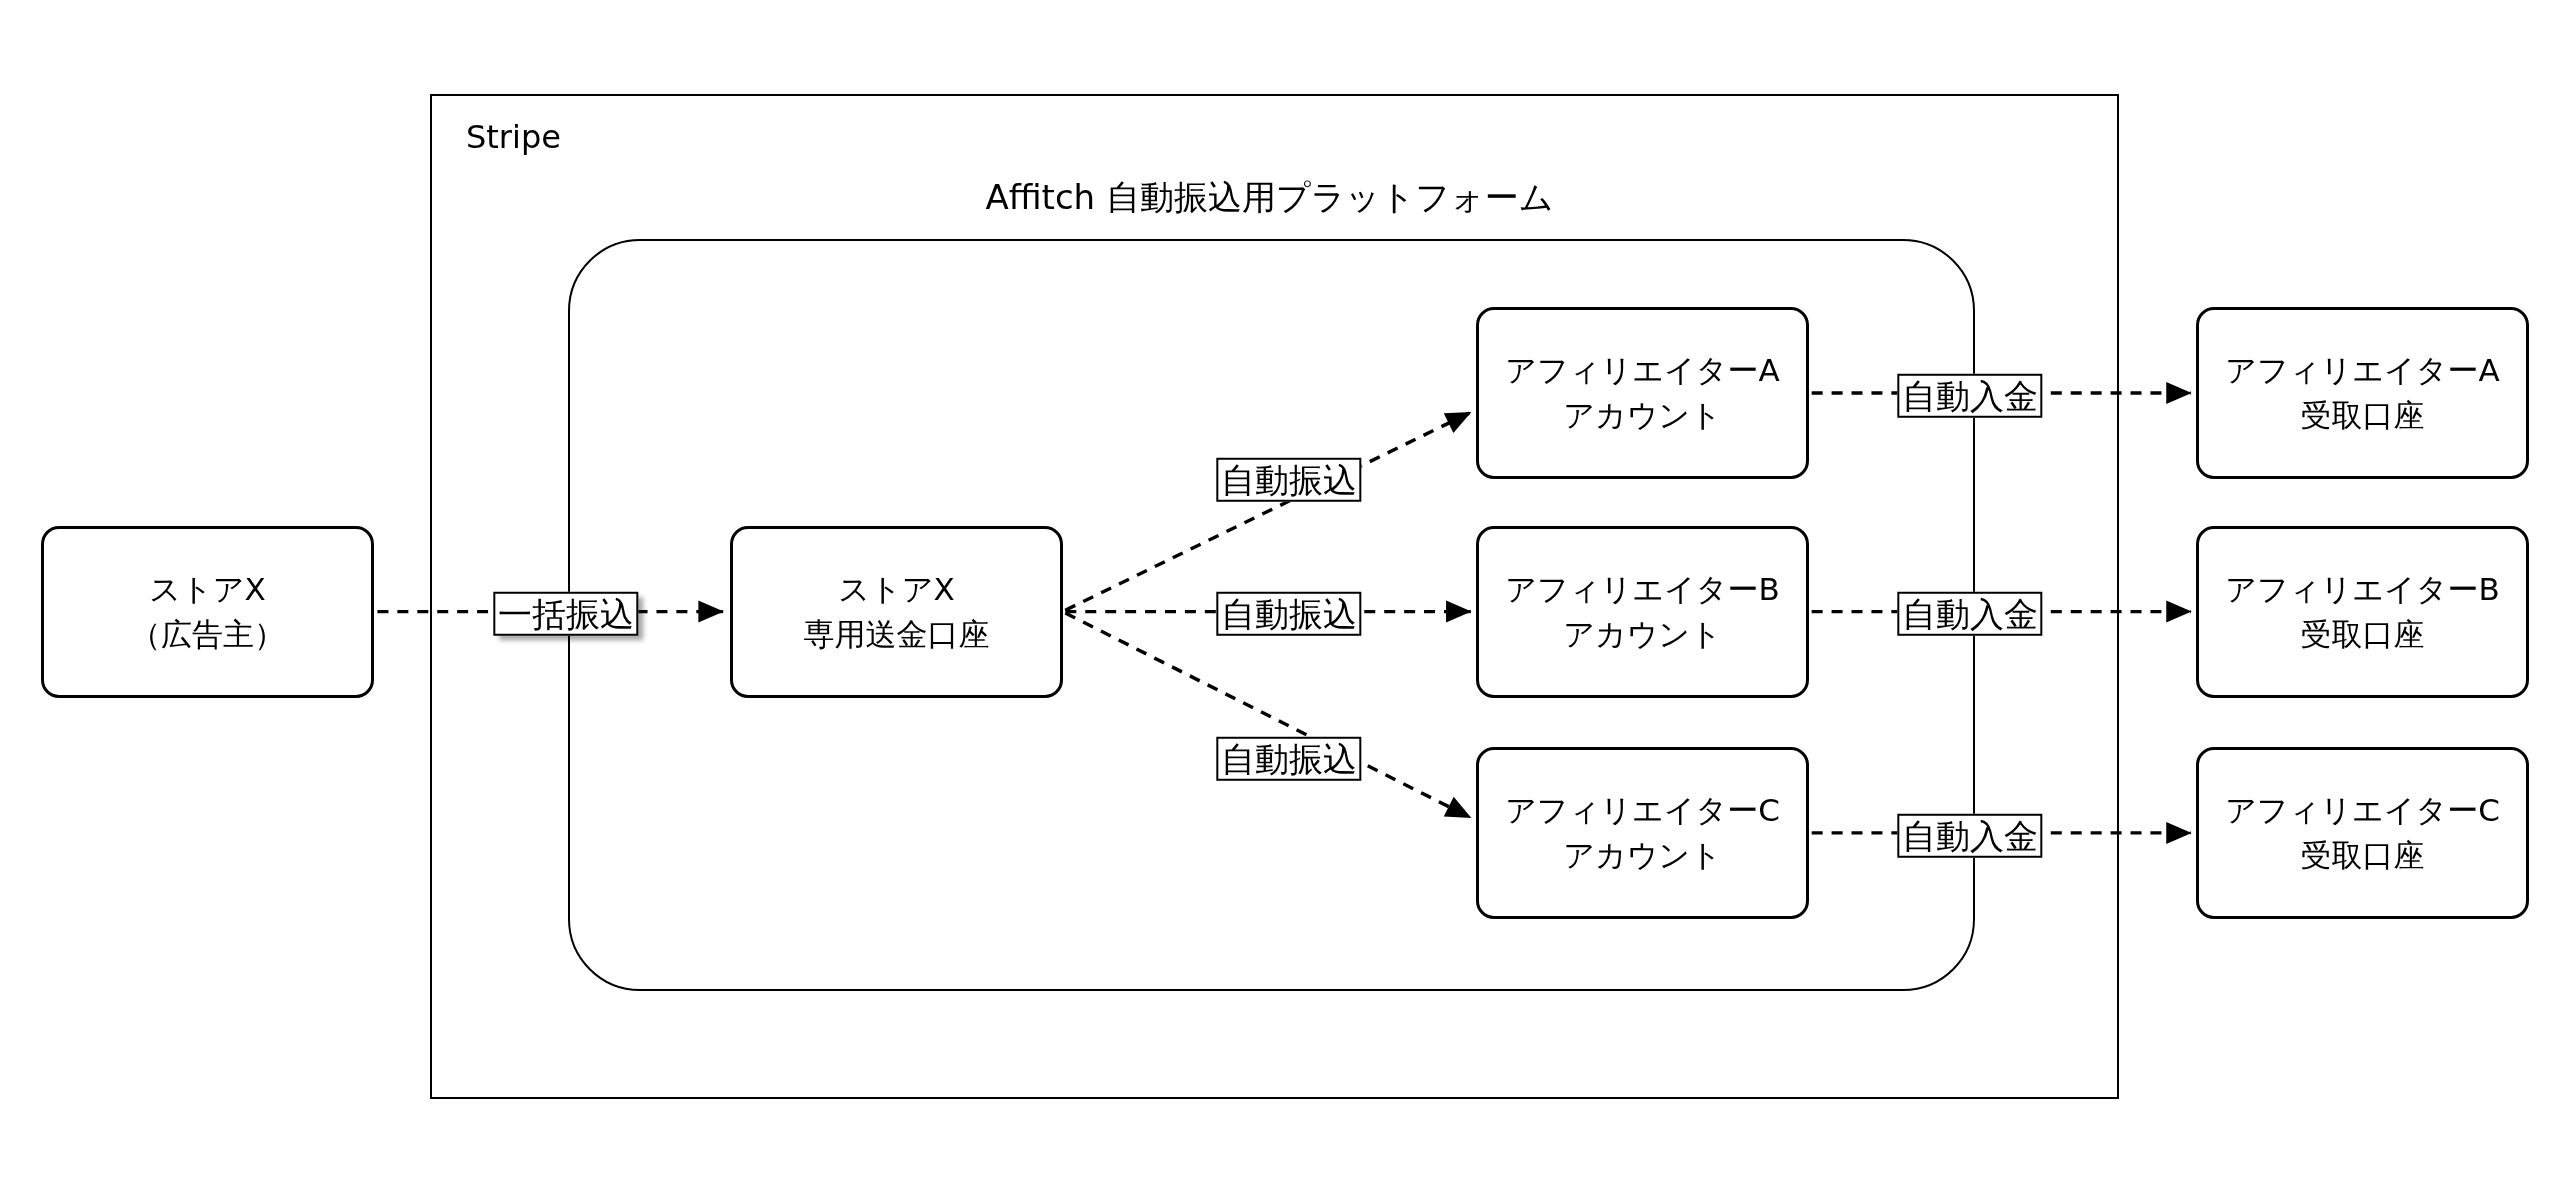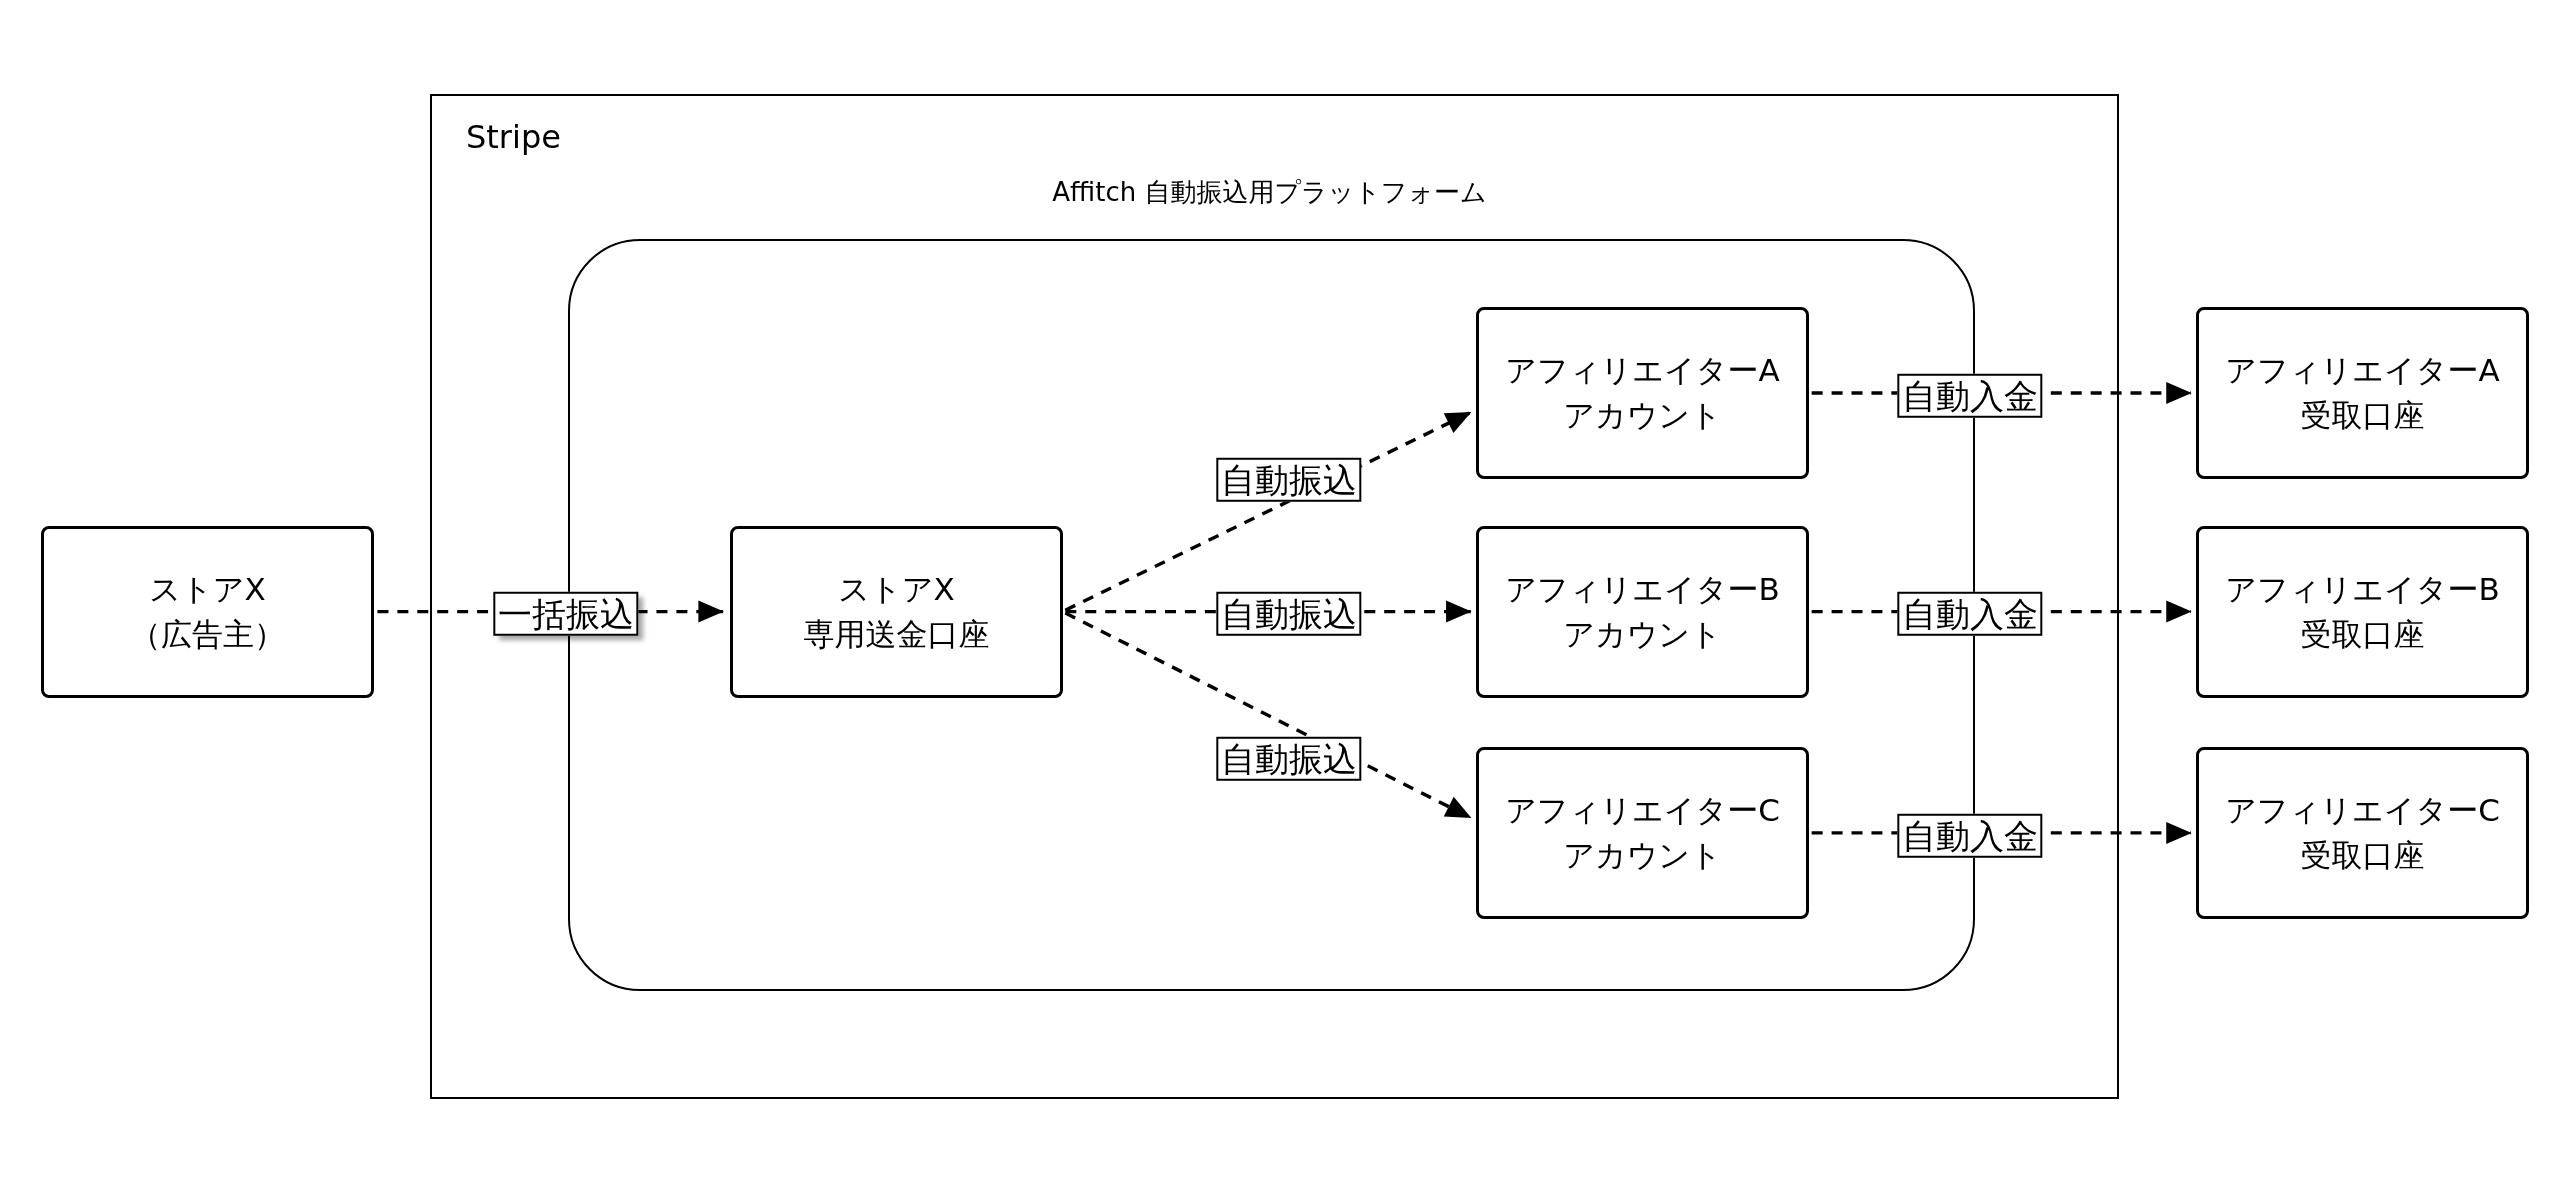--- a/index.html
+++ b/index.html
@@ -23,30 +23,30 @@
     position: absolute;
     font-size: 32px;
     line-height: 1.2;
     white-space: nowrap;
   }
   .stripe-label { left: 466px; top: 118px; }
   .platform-title {
     position: absolute;
     left: 568px; top: 177px; width: 1403px;
     text-align: center;
-    font-size: 26px;
+    font-size: 34px;
     line-height: 1.2;
     white-space: nowrap;
   }
   .node {
     position: absolute;
     box-sizing: border-box;
     width: 333px; height: 172px;
     border: 3.4px solid #000;
-    border-radius: 8px;
+    border-radius: 18px;
     background: #fff;
     display: flex;
     flex-direction: column;
     align-items: center;
     justify-content: center;
     text-align: center;
     font-size: 31px;
     line-height: 1.45;
   }
   .connector-layer { position: absolute; left: 0; top: 0; }

